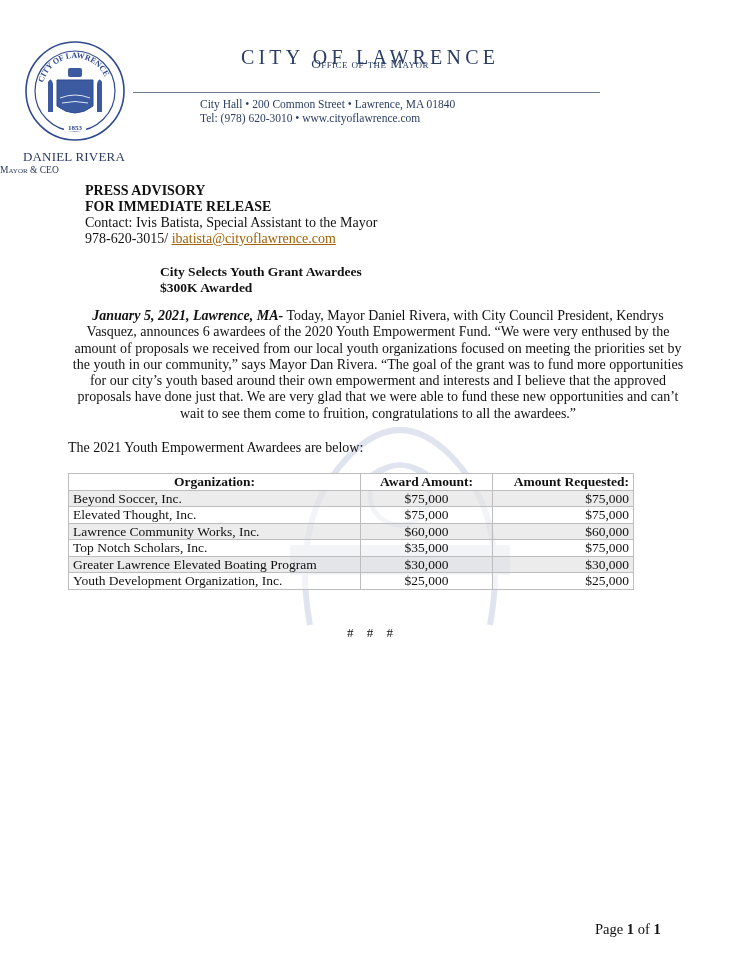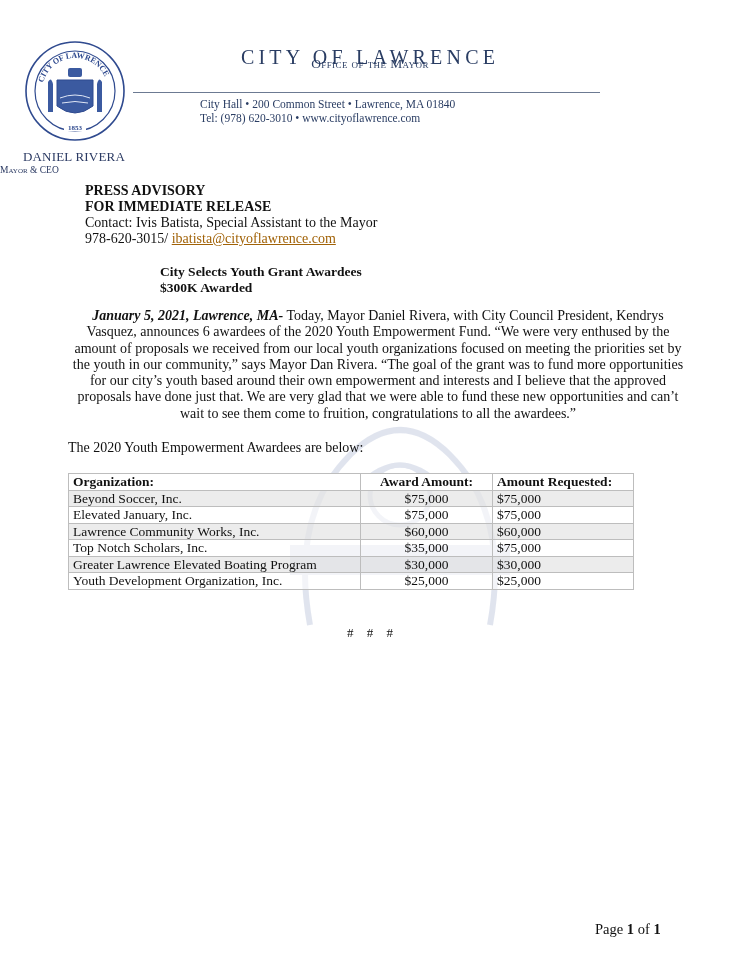--- a/index.html
+++ b/index.html
@@ -28,23 +28,23 @@
   .intro { left: 68px; top: 440px; font-size: 14px; }
   
   .watermark { left: 250px; top: 395px; width: 300px; height: 240px; opacity: 0.14; }
   
   .awards { left: 68px; top: 473px; border-collapse: collapse; font-size: 13.5px; }
   .awards th, .awards td { border: 1px solid #bdbdbd; padding: 0 4px; height: 15.5px; line-height: 15px; }
   .awards th { font-weight: bold; background: #ffffff; }
   .awards tbody tr:nth-child(odd) td { background: rgba(230,230,230,0.75); }
   .awards tbody tr:nth-child(even) td { background: rgba(255,255,255,0.6); }
   .awards .c1 { width: 283px; text-align: left; }
-  .awards th.c1 { text-align: left; margin-top: 24px; }
+  .awards th.c1 { text-align: center; margin-top: 24px; }
   .awards .c2 { width: 123px; text-align: center; }
-  .awards .c3 { width: 132px; text-align: left; }
+  .awards .c3 { width: 132px; text-align: right; }
   .hashes { left: 300px; top: 625px; width: 140px; text-align: center; font-size: 13px; word-spacing: 10px; }
   .pagenum { left: 595px; top: 921px; font-size: 14.5px; }
   .pagenum b { font-weight: bold; }
 </style>
 </head>
 <body>
 
 <div class="abs seal">
   <svg width="102" height="102" viewBox="0 0 102 102">
     <circle cx="51" cy="51" r="49" fill="none" stroke="#2f4a8f" stroke-width="1.6"></circle>
@@ -89,38 +89,38 @@
 <div class="abs watermark">
   <svg width="300" height="240" viewBox="0 0 300 240">
     <path d="M60 230 Q40 120 100 60 Q150 10 200 60 Q260 120 240 230" fill="none" stroke="#2f4a8f" stroke-width="6"></path>
     <path d="M110 90 Q150 50 190 90" fill="none" stroke="#2f4a8f" stroke-width="5"></path>
     <circle cx="150" cy="100" r="30" fill="none" stroke="#2f4a8f" stroke-width="5"></circle>
     <rect x="40" y="150" width="220" height="30" fill="#2f4a8f"></rect>
   </svg>
 </div>
 
 <div class="abs body-para"><span class="dateline">January 5, 2021, Lawrence, MA-</span><span>  Today, Mayor Daniel Rivera, with City Council President, Kendrys Vasquez, announces 6 awardees of the 2020 Youth Empowerment Fund. “We were very enthused by the amount of proposals we received from our local youth organizations focused on meeting the priorities set by the youth in our community,” says Mayor Dan Rivera. “The goal of the grant was to fund more opportunities for our city’s youth based around their own empowerment and interests and I believe that the approved proposals have done just that. We are very glad that we were able to fund these new opportunities and can’t wait to see them come to fruition, congratulations to all the awardees.”</span></div>
-<div class="abs intro">The 2020 Youth Empowerment Awardees are below:</div>
+<div class="abs intro">The 2021 Youth Empowerment Awardees are below:</div>
 
 <table class="abs awards">
   <thead>
     <tr>
       <th class="c1">Organization:</th>
       <th class="c2">Award Amount:</th>
       <th class="c3">Amount Requested:</th>
     </tr>
   </thead>
   <tbody>
     <tr>
       <td class="c1">Beyond Soccer, Inc.</td>
       <td class="c2">$75,000</td>
       <td class="c3">$75,000</td>
     </tr>
     <tr>
-      <td class="c1">Elevated January, Inc.</td>
+      <td class="c1">Elevated Thought, Inc.</td>
       <td class="c2">$75,000</td>
       <td class="c3">$75,000</td>
     </tr>
     <tr>
       <td class="c1">Lawrence Community Works, Inc.</td>
       <td class="c2">$60,000</td>
       <td class="c3">$60,000</td>
     </tr>
     <tr>
       <td class="c1">Top Notch Scholars, Inc.</td>

